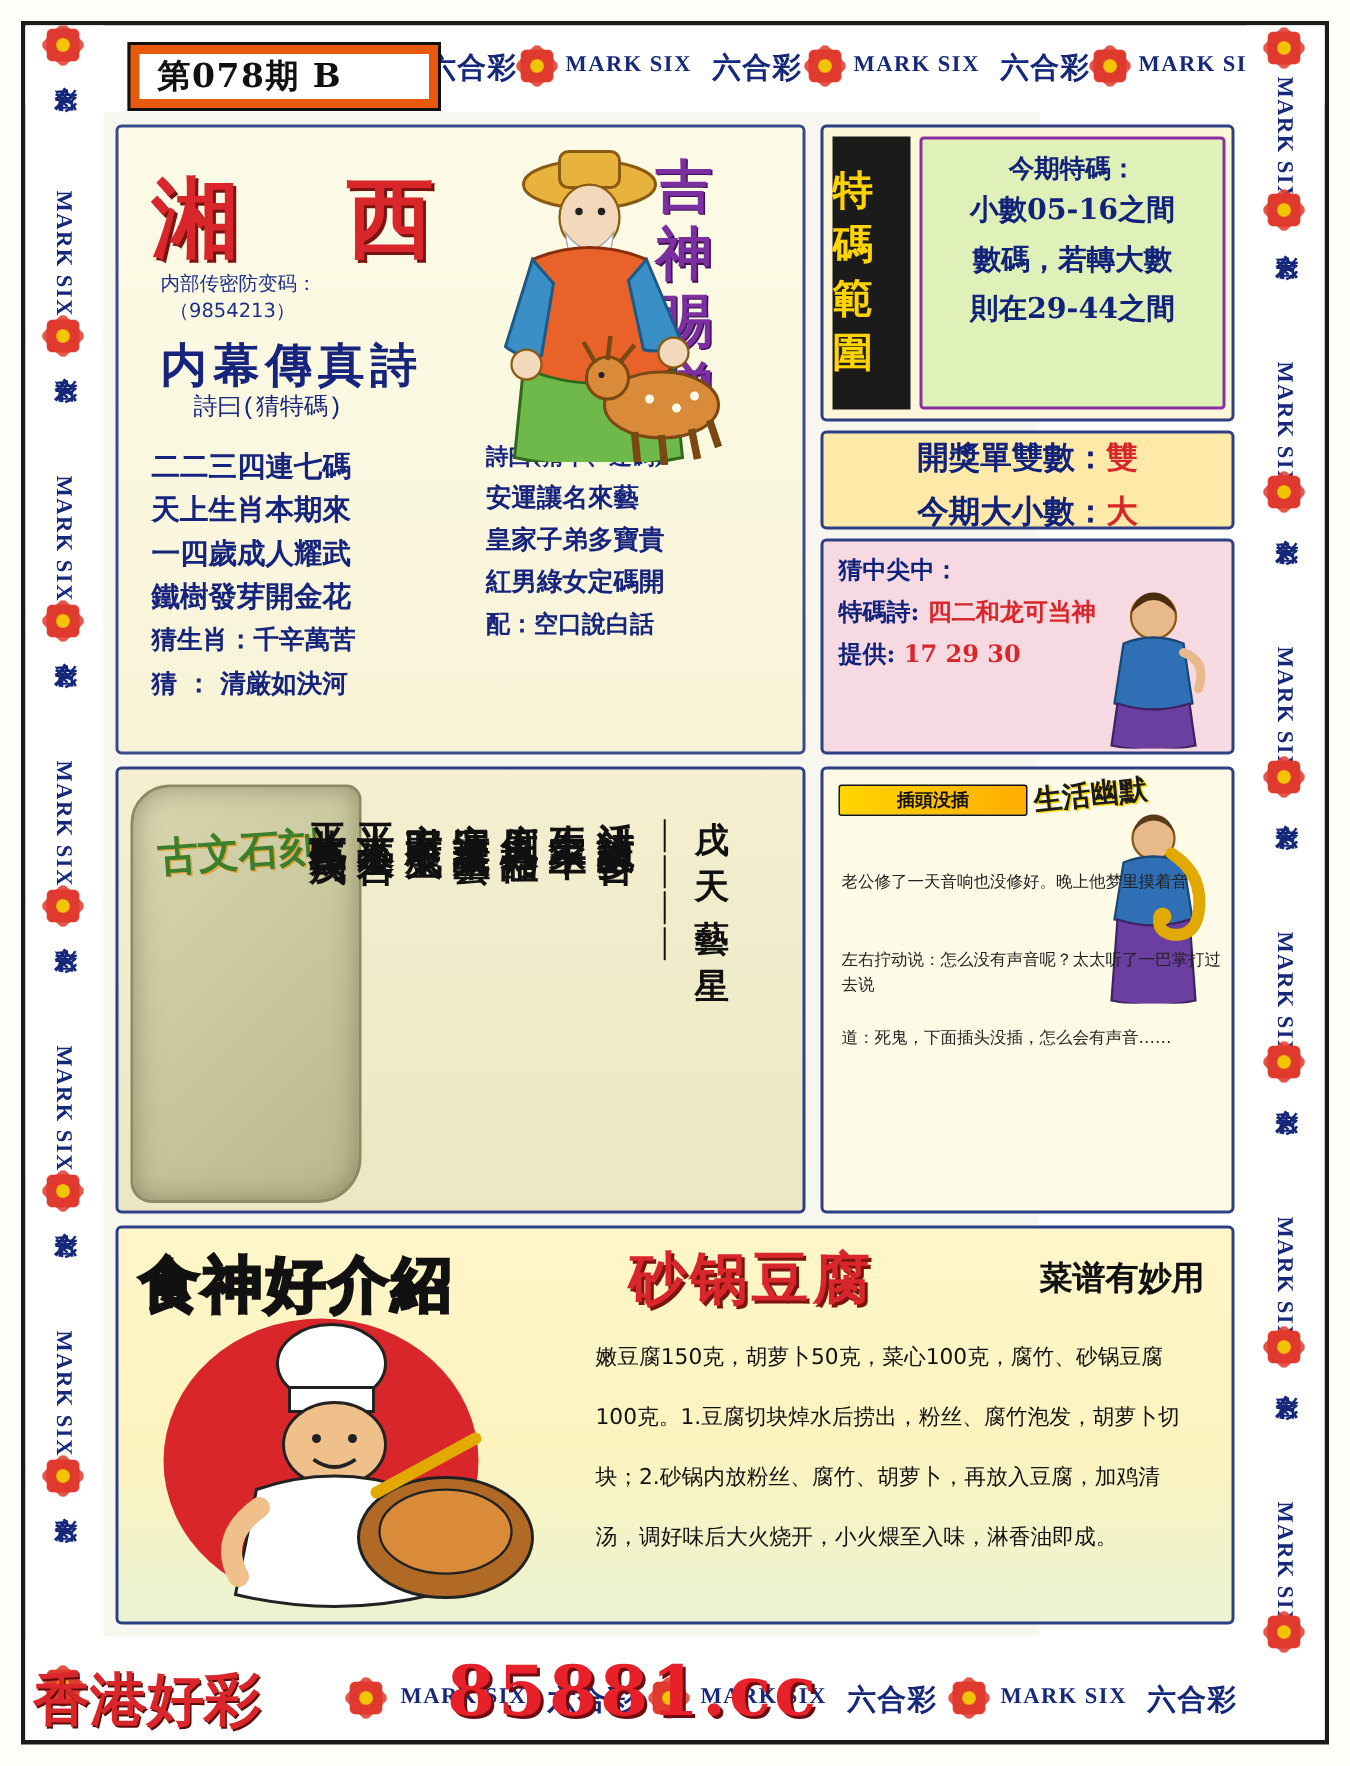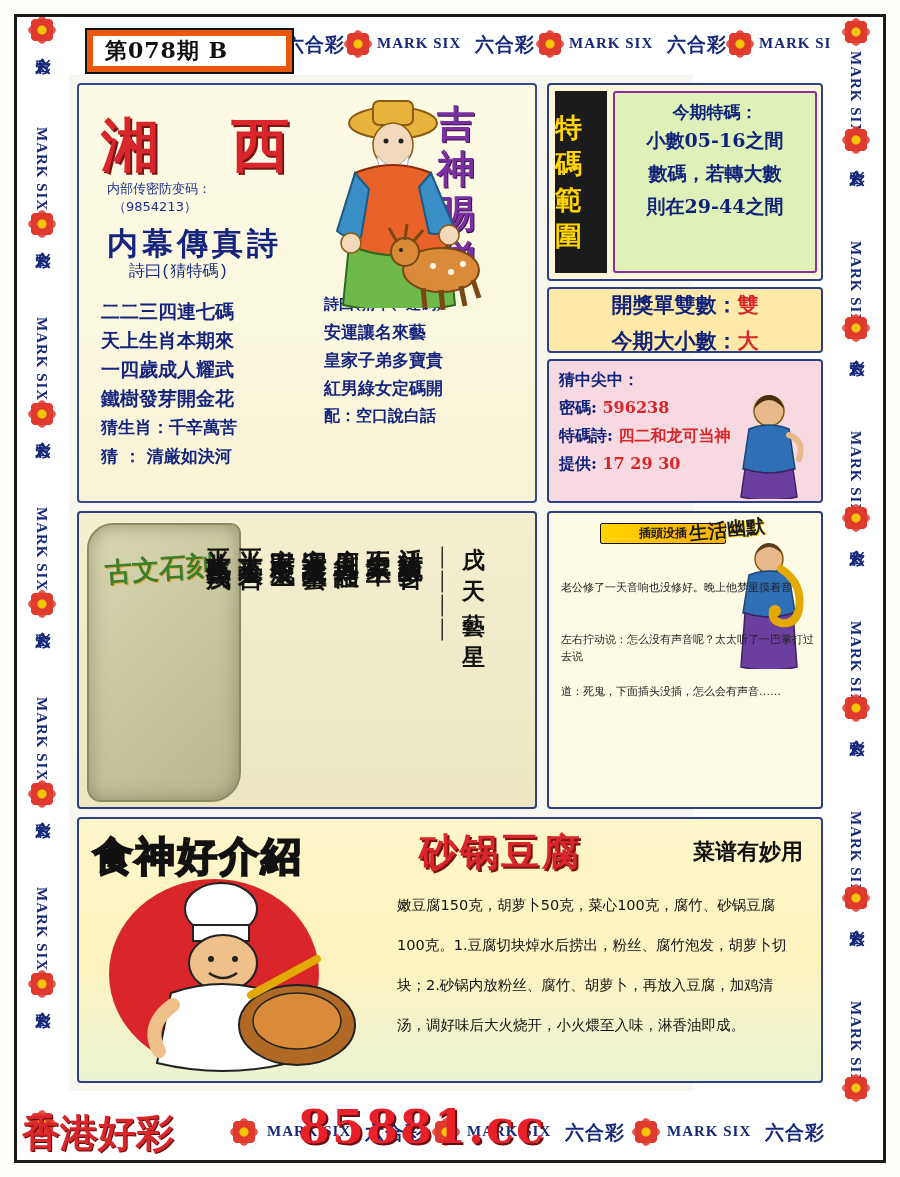--- a/index.html
+++ b/index.html
@@ -225,21 +225,20 @@
   .p-joke{
     left:478px;top:436px;width:276px;height:298px;
     background:#fdfbe6;border:2px solid #2e3f86;border-radius:4px;
   }
   .joke-tag{
     position:absolute;left:10px;top:10px;width:124px;height:19px;
     background:linear-gradient(90deg,#ffd400,#ffae00);
     border:1px solid #111;border-radius:2px;
     font-size:12px;color:#111;font-weight:bold;text-align:center;line-height:19px;
     font-family:"DejaVu Sans",sans-serif;
-    margin-left:41px;
   }
   .joke-brand{
     position:absolute;left:140px;top:4px;
     font-family:"DejaVu Serif",serif;font-weight:bold;font-size:19px;color:#1b1b1b;
     transform:rotate(-6deg);
     text-shadow:1px 1px 0 #ffd400;
   }
   .joke-p{
     position:absolute;left:12px;width:254px;font-size:11px;color:#222;
     font-family:"DejaVu Sans",sans-serif;line-height:17px;
@@ -444,24 +443,20 @@
         <span>開獎單雙數：</span><span class="val">雙</span>
       </div>
       <div class="daxiao-line" style="margin-top:5px;">
         <span>今期大小數：</span><span class="val">大</span>
       </div>
     </div>
 
     <div class="panel p-caizhong">
       <div class="cz-row cz-top">猜中尖中：</div>
       <div class="cz-row">
-        <span>密碼:</span>
-        <span class="v">596238</span>
-      </div>
-      <div class="cz-row">
         <span>特碼詩:</span>
         <span class="v">四二和龙可当神</span>
       </div>
       <div class="cz-row">
         <span>提供:</span>
         <span class="v">17 29 30</span>
       </div>
 
       <svg class="singer" viewBox="0 0 92 108">
         <circle cx="46" cy="20" r="15" fill="#e8b98a" stroke="#8a5a12" stroke-width="1.5"></circle>

